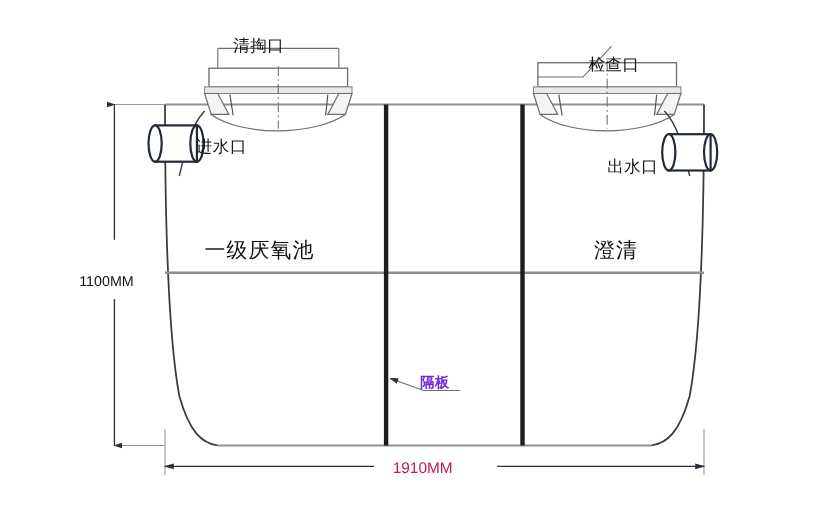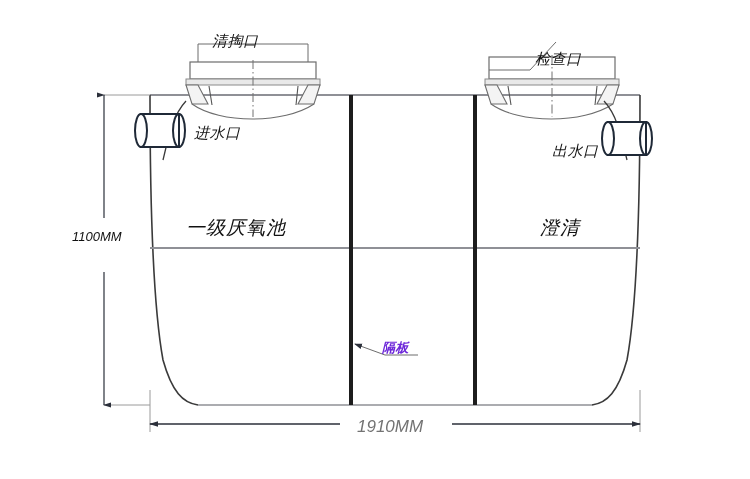--- a/index.html
+++ b/index.html
@@ -12,21 +12,20 @@
     height: 479px;
     position: relative;
     overflow: hidden;
     font-family: "Liberation Sans", "DejaVu Sans", sans-serif;
   }
   #diagram-root {
     position: absolute;
     left: 0; top: 0;
     width: 626px;
     height: 479px;
-    font-style: italic;
   }
   svg.canvas {
     position: absolute;
     left: 0; top: 0;
     width: 750px;
     height: 479px;
     display: block;
   }
   .lbl {
     position: absolute;
@@ -44,22 +43,22 @@
     letter-spacing: 0.5px;
     color: #141414;
   }
   .lbl-cn-small {
     font-size: 13px;
     letter-spacing: 0.5px;
     color: #6d28d9;
     font-weight: bold;
   }
   .lbl-dim {
-    font-size: 17px;
-    color: #737373;
+    font-size: 14px;
+    color: #be185d;
     letter-spacing: 0px;
   }
   .lbl-dim-vert {
     font-size: 13px;
     color: #111111;
   }
 </style>
 </head>
 <body>
 
@@ -173,28 +172,28 @@
 
       <path d="M150,424 L340,424" fill="none" stroke="#2b2f3a" stroke-width="1.3" marker-start="url(#arrLeft)"></path>
       <path d="M452,424 L640,424" fill="none" stroke="#2b2f3a" stroke-width="1.3" marker-end="url(#arrRight)"></path>
     </g>
   </svg>
 
   <div class="lbl lbl-cn-mid" style="left:212px; top:32px;">清掏口</div>
 
   <div class="lbl lbl-cn-mid" style="left:535px; top:22px;margin-top:28px;">检查口</div>
 
-  <div class="lbl lbl-cn-mid" style="left:194px; top:124px;">进水口</div>
+  <div class="lbl lbl-cn-mid" style="left:178px; top:124px;">进水口</div>
 
   <div class="lbl lbl-cn-mid" style="left:552px; top:142px;">出水口</div>
 
   <div class="lbl lbl-cn-small" style="left:382px; top:339px;">隔板</div>
 
   <div class="lbl lbl-cn-big" style="left:186px; top:215px;">一级厌氧池</div>
 
 
   <div class="lbl lbl-cn-big" style="left:540px; top:215px;">澄清</div>
 
-  <div class="lbl lbl-dim-vert" style="left:72px; top:229px;">1100MM</div>
+  <div class="lbl lbl-dim-vert" style="left:72px; top:248px;">1100MM</div>
 
   <div class="lbl lbl-dim" style="left:357px; top:417px;">1910MM</div>
 
 </div>
 
 </body></html>

